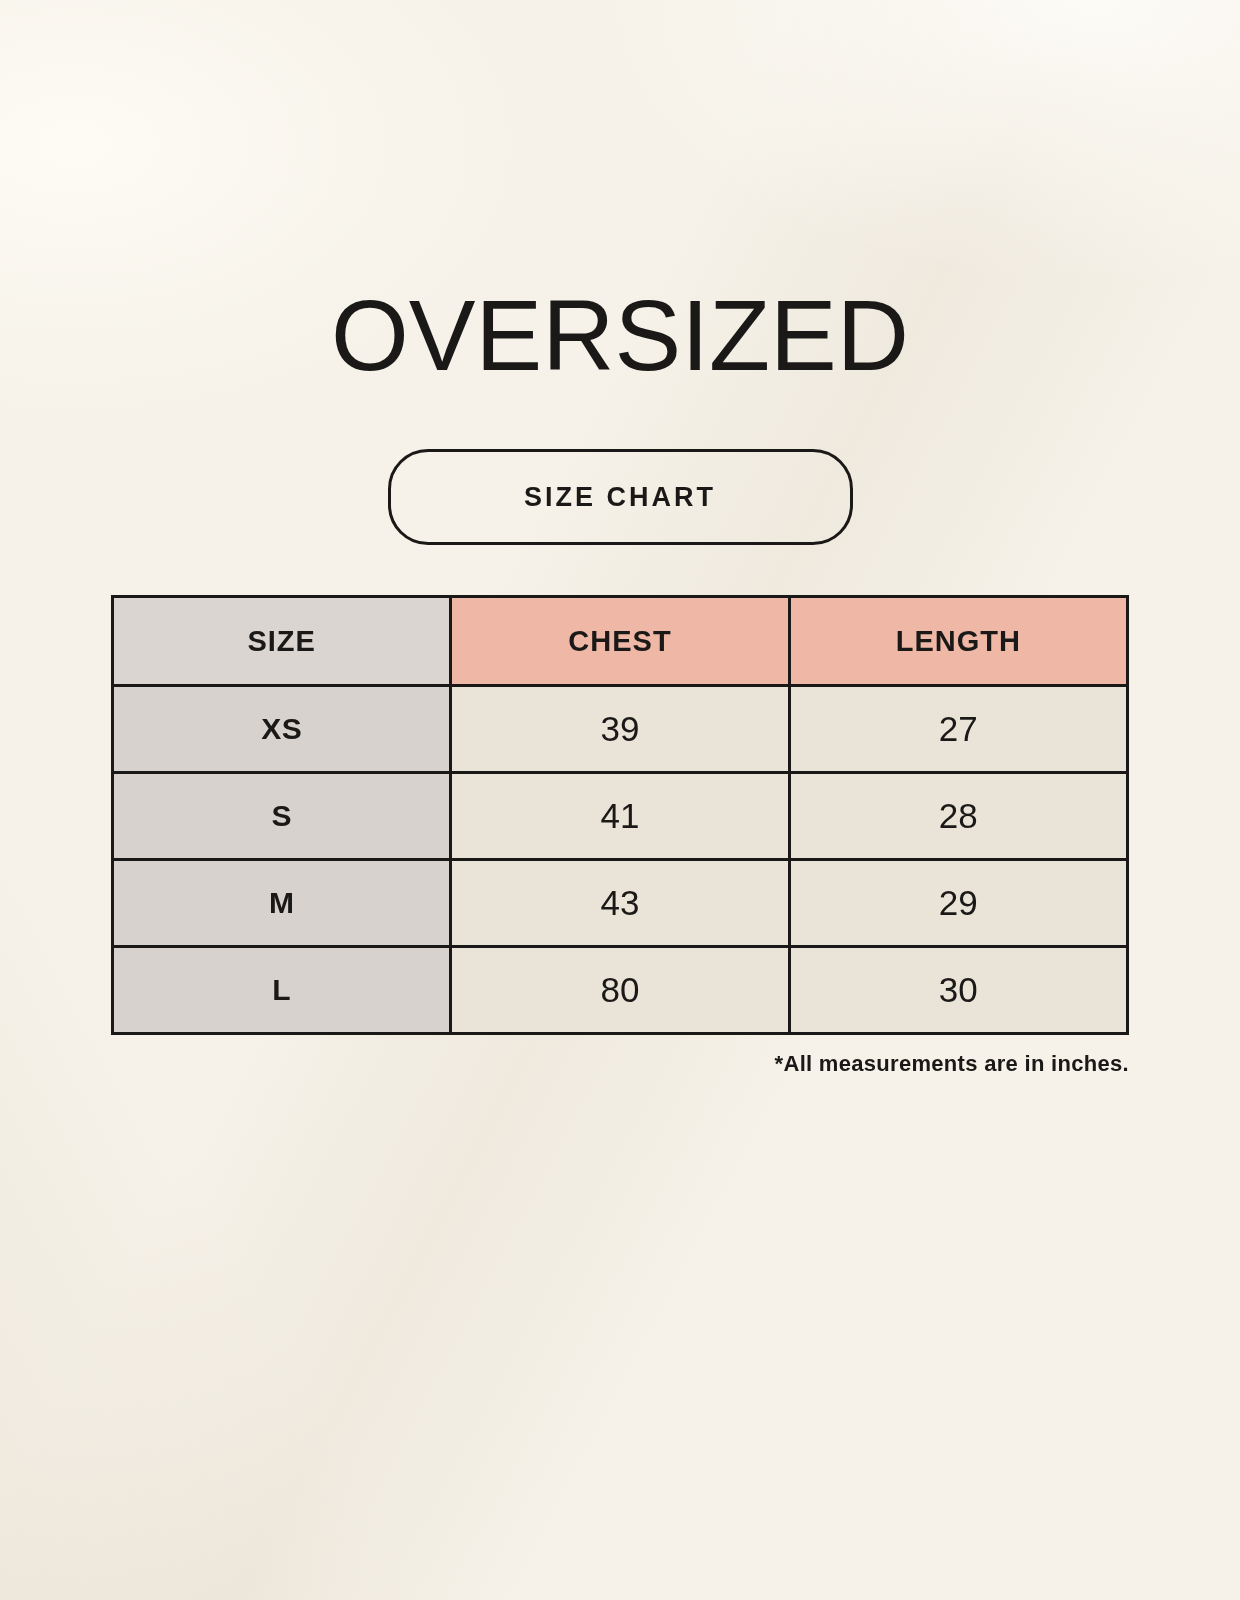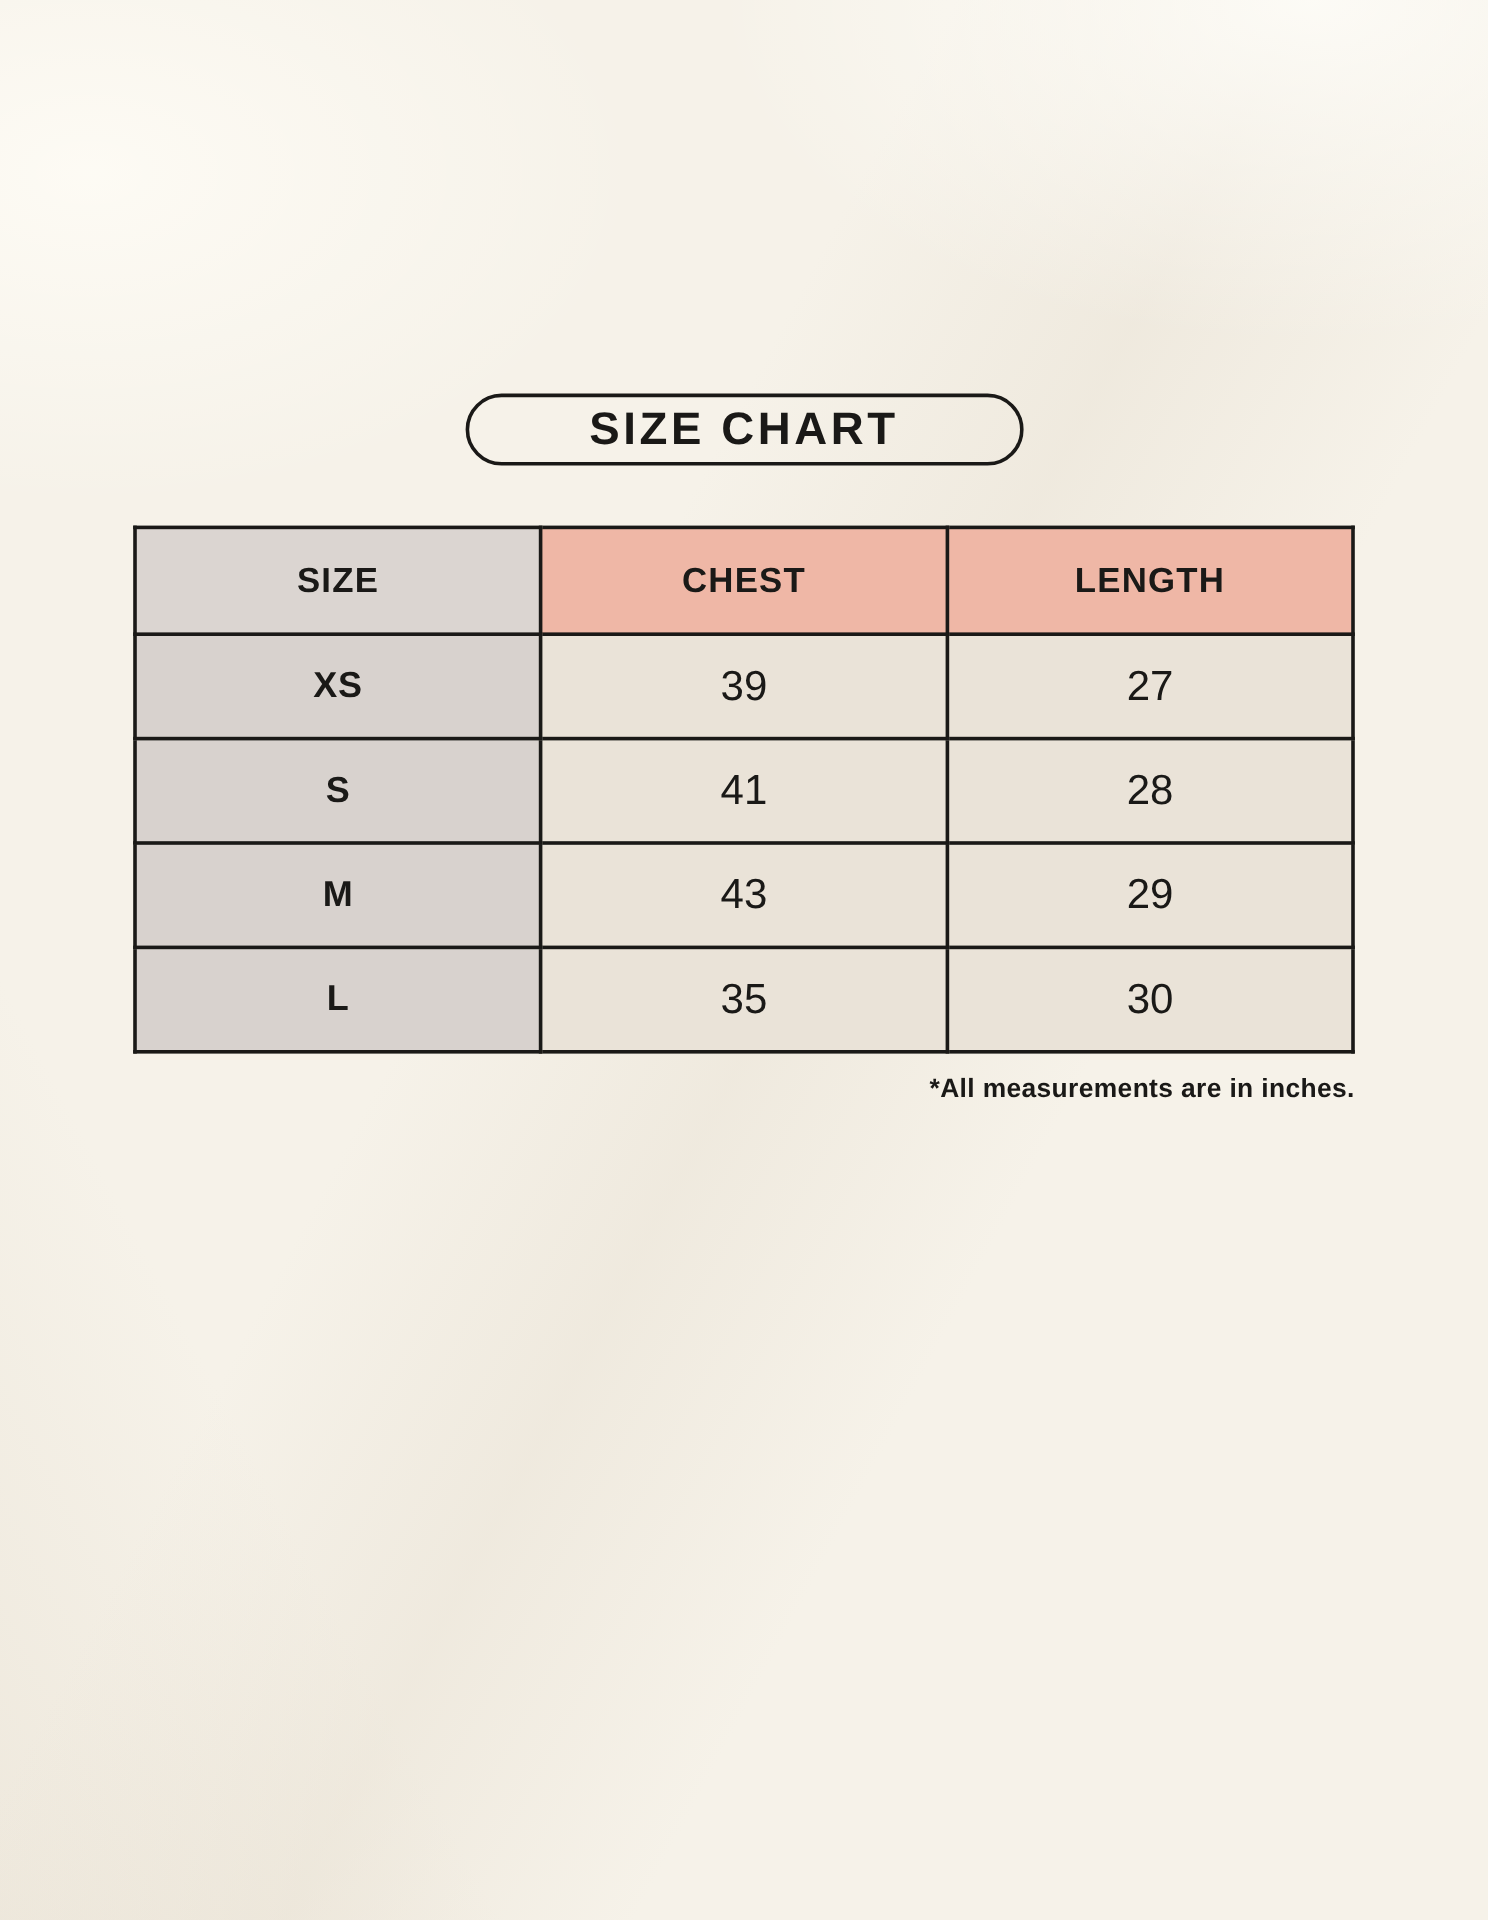--- a/index.html
+++ b/index.html
@@ -33,30 +33,30 @@
     font-weight: 400;
     letter-spacing: 0px;
     color: var(--text, #1a1917);
   }
   .title span {
     display: block;
   }
   .badge {
     box-sizing: border-box;
     width: 465px;
-    height: 60px;
-    margin: 40px auto 0;
+    height: 96px;
+    margin: 67px auto 0;
     border: 3px solid var(--border, #1a1917);
     border-radius: 40px;
     background: transparent;
     display: flex;
     align-items: center;
     justify-content: center;
     font-family: "Liberation Sans", sans-serif;
-    font-size: 38px;
+    font-size: 27px;
     font-weight: 600;
     letter-spacing: 3px;
     color: var(--text, #1a1917);
     cursor: pointer;
   }
   .size-table {
     width: 1018px;
     margin: 50px auto 0;
     border-collapse: collapse;
     table-layout: fixed;
@@ -98,20 +98,21 @@
     letter-spacing: 0.3px;
     color: var(--text, #1a1917);
   }
 </style>
 </head>
 <body>
 
 <div class="page">
 
   <h1 class="title">
+    <span>OVERSIZED</span>
   </h1>
 
   <div class="badge">SIZE CHART</div>
 
   <table class="size-table">
     <thead>
       <tr>
         <th class="col-size">SIZE</th>
         <th>CHEST</th>
         <th>LENGTH</th>
@@ -128,21 +129,21 @@
         <td>41</td>
         <td>28</td>
       </tr>
       <tr>
         <td class="col-size">M</td>
         <td>43</td>
         <td>29</td>
       </tr>
       <tr>
         <td class="col-size">L</td>
-        <td>35</td>
+        <td>80</td>
         <td>30</td>
       </tr>
     </tbody>
   </table>
 
   <div class="footnote">*All measurements are in inches.</div>
 
 </div>
 
 </body></html>

